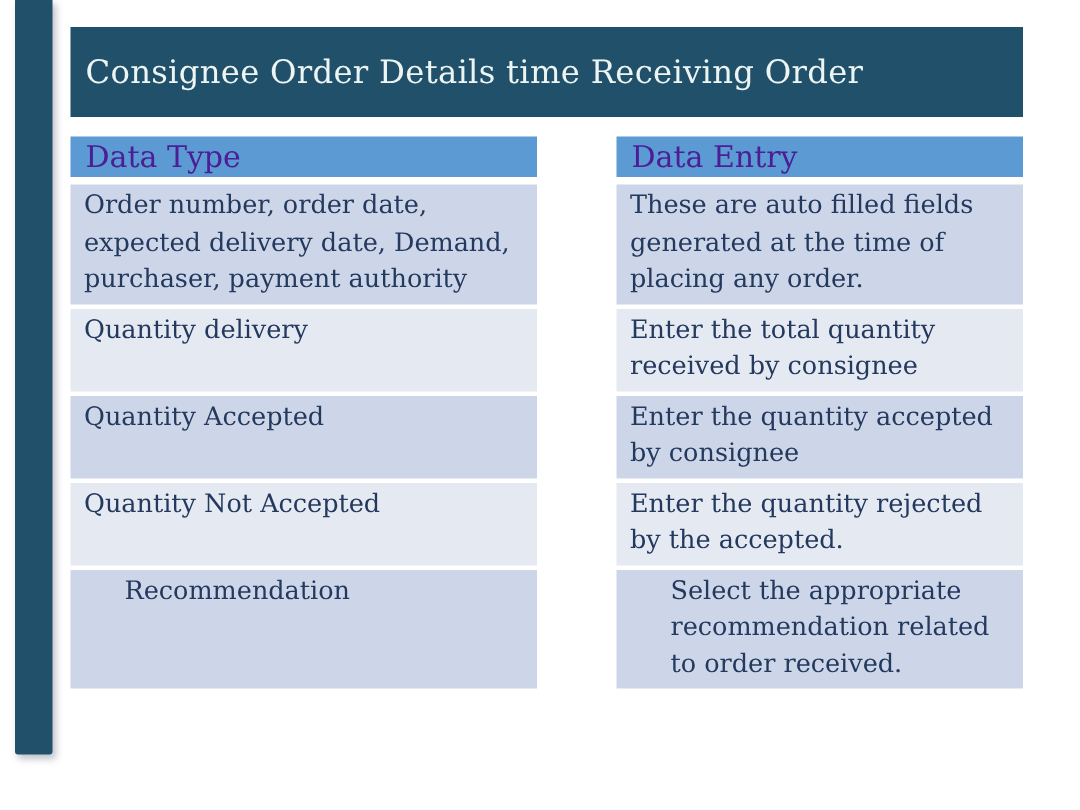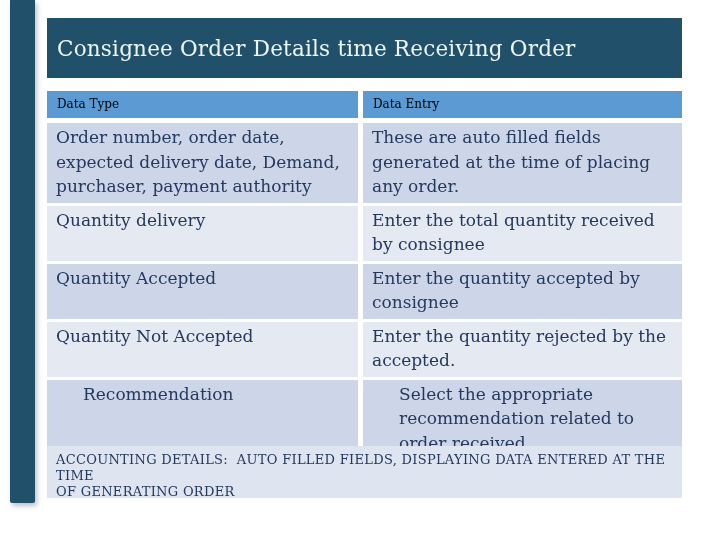--- a/index.html
+++ b/index.html
@@ -63,28 +63,28 @@
   }
   .row.head { margin-bottom: 5px; }
   .cell {
     box-sizing: border-box;
     padding: 2px 9px 4px 9px;
     font-size: 17px;
     line-height: 24.5px;
     color: #24395e;
   }
   .c1 { width: 311px; flex: 0 0 311px; }
-  .c2 { flex: 1; }
+  .c2 { flex: 1; margin-left: 48px; }
   .th {
     background: #5b9ad3;
-    color: #000000;
+    color: #4c1d95;
     height: 27px;
     padding-top: 1px;
     line-height: 25px;
-    font-size: 12px;
+    font-size: 20px;
     padding-left: 10px;
   }
   .shade-a { background: #cdd6e8; }
   .shade-b { background: #e4e9f2; }
   .r1 { min-height: 73px; }
   .r2 { min-height: 53px; }
   .r3 { min-height: 52px; }
   .r4 { min-height: 51px; }
   .r5 { min-height: 78px; padding-left: 36px; }
   
@@ -145,18 +145,14 @@
       <div class="cell c2 shade-b r4">Enter the quantity rejected by the accepted.</div>
     </div>
 
     <div class="row">
       <div class="cell c1 shade-a r5">Recommendation</div>
       <div class="cell c2 shade-a r5">Select the appropriate recommendation related to order received.</div>
     </div>
 
   </div>
 
-  <footer class="footer">
-    <span class="fline">ACCOUNTING DETAILS:  AUTO FILLED FIELDS, DISPLAYING DATA ENTERED AT THE TIME</span>
-    <span class="fline">OF GENERATING ORDER</span>
-  </footer>
 
 </div>
 
 </body></html>

